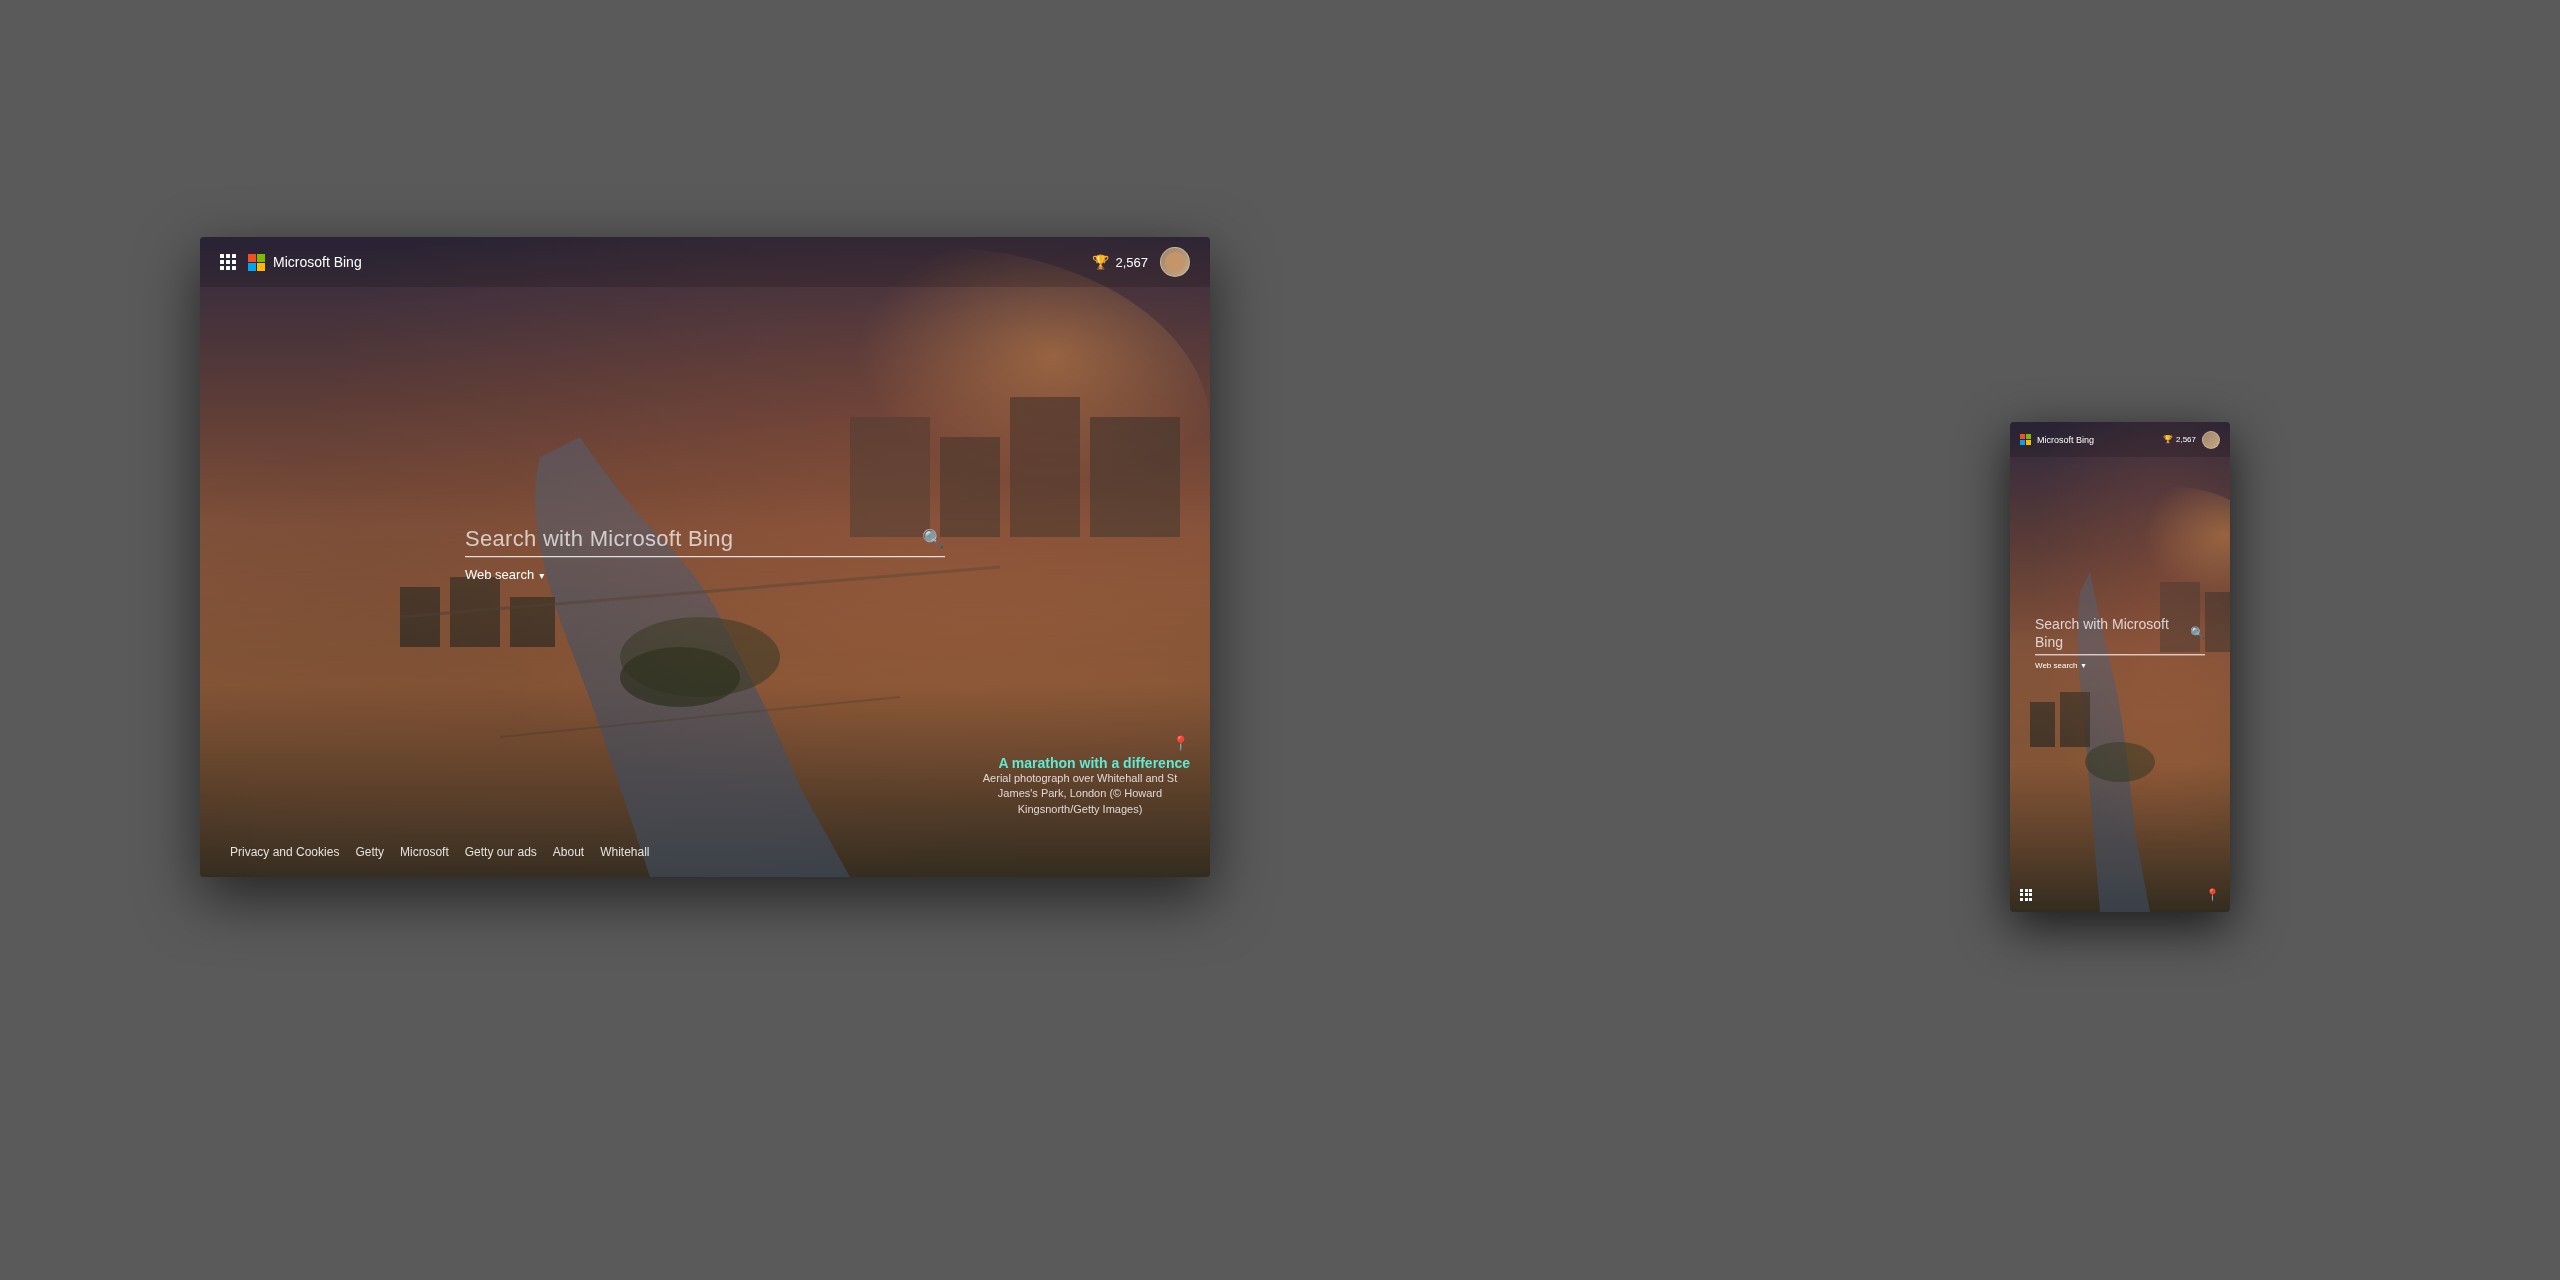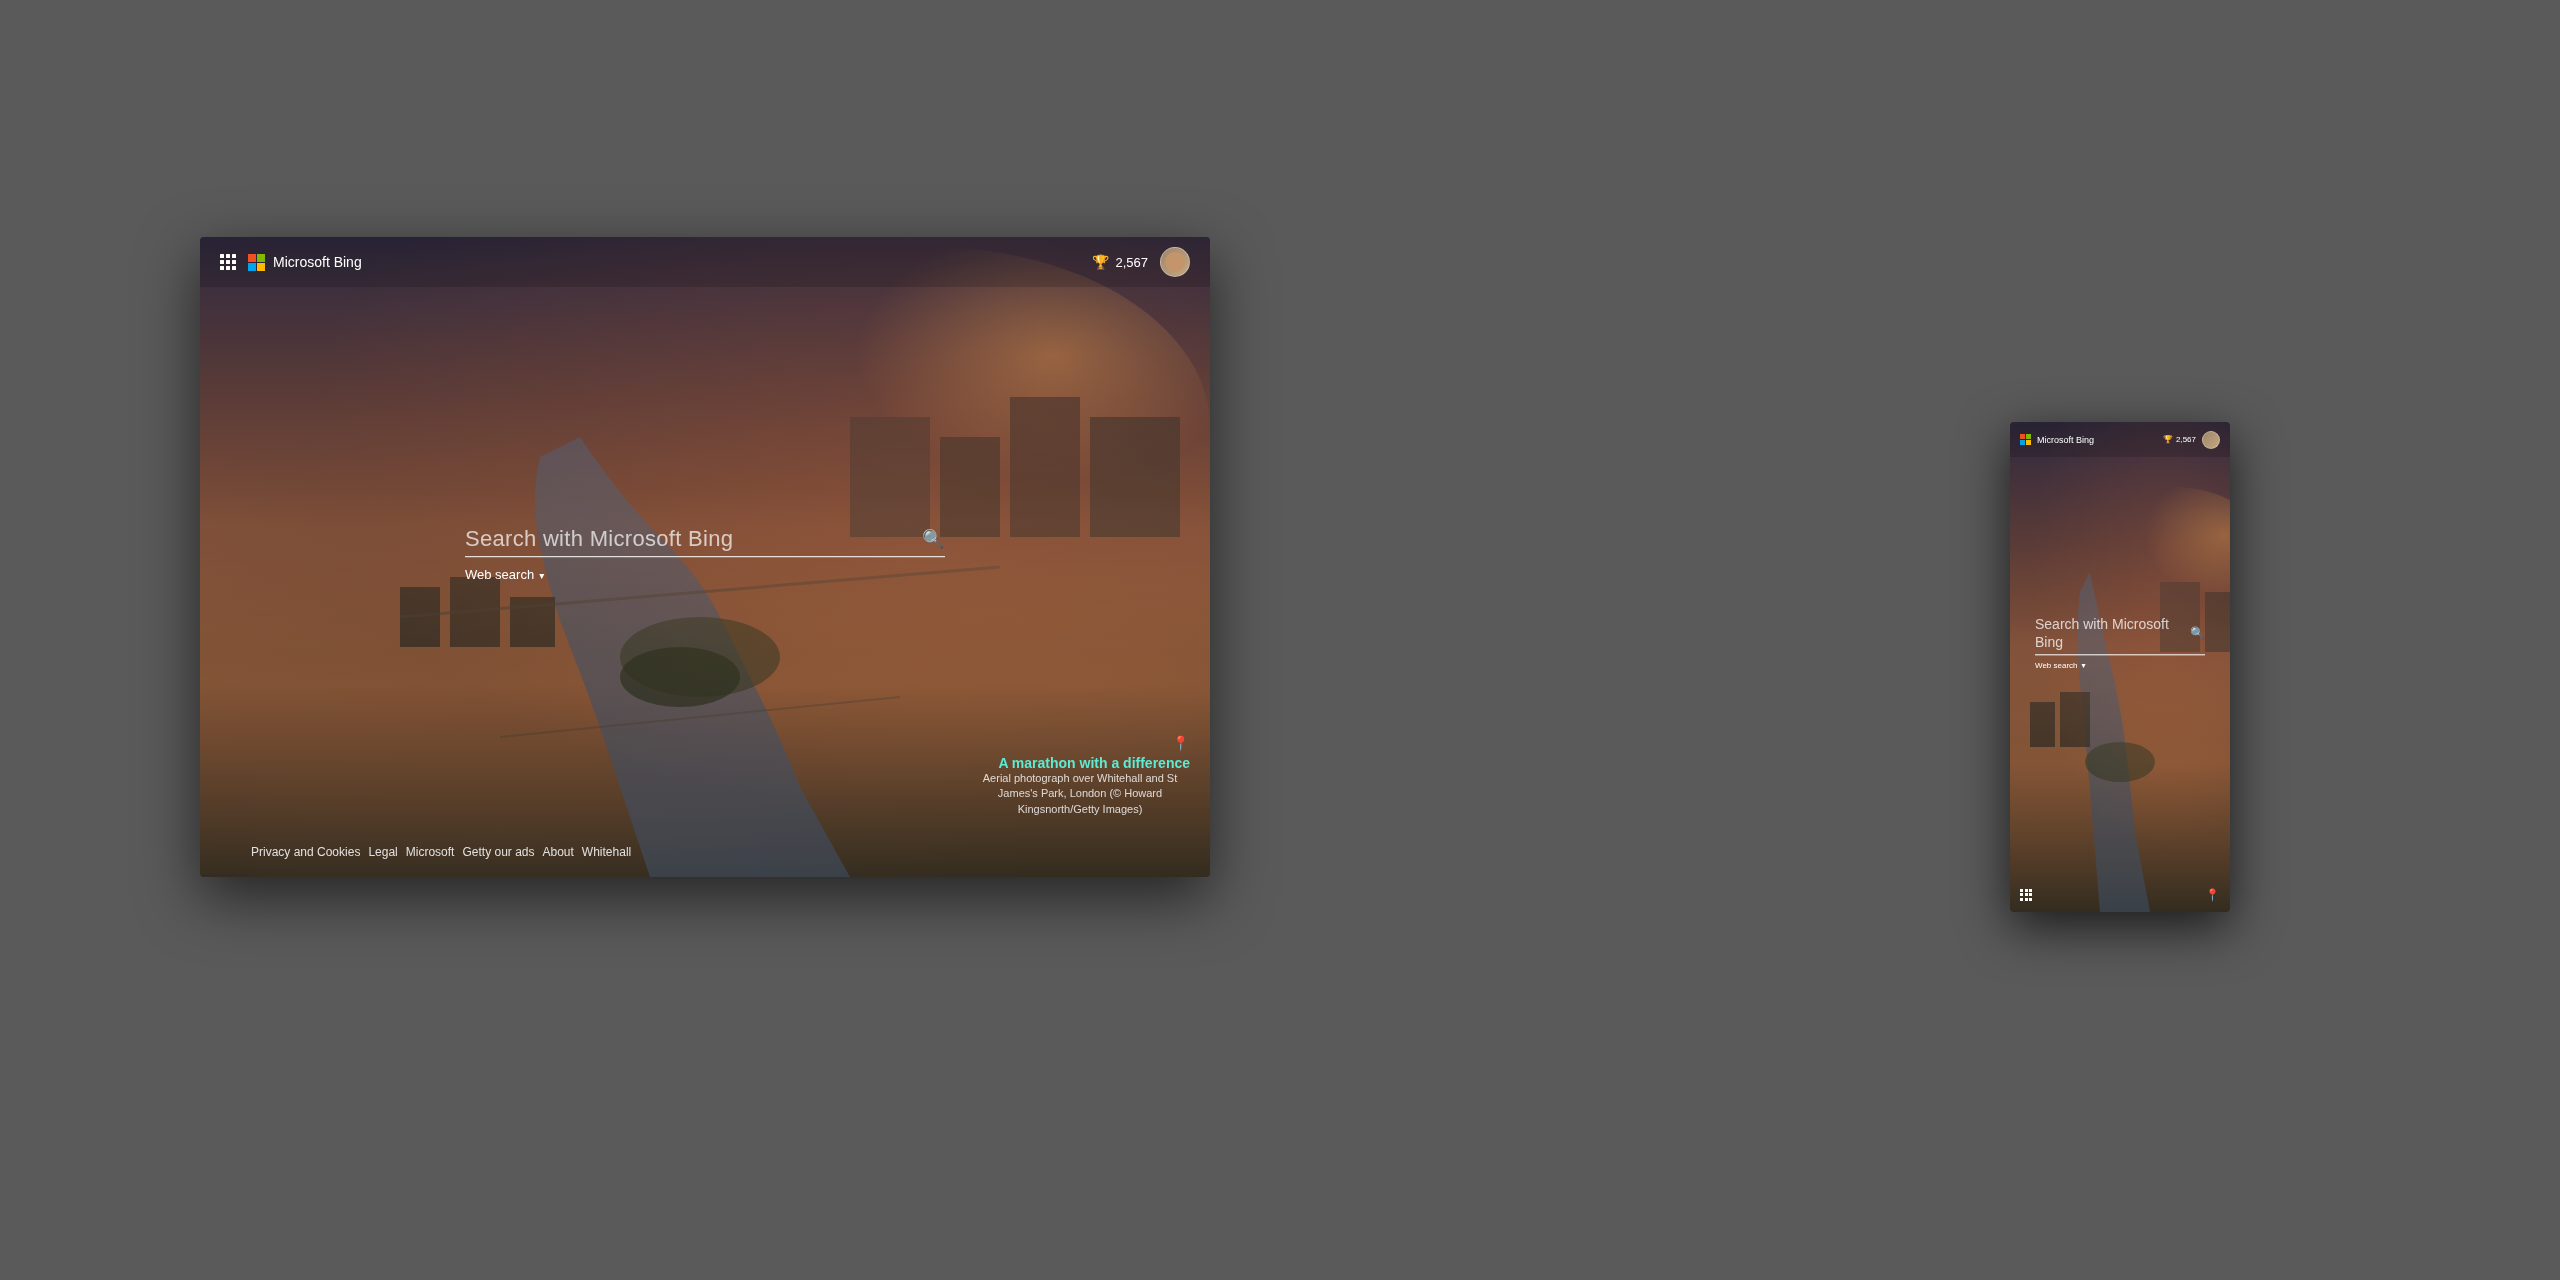--- a/index.html
+++ b/index.html
@@ -197,22 +197,21 @@
       right: 0;
       height: 50px;
       display: flex;
       align-items: center;
       padding: 0 30px;
       z-index: 10;
     }
 
     .footer-links {
       display: flex;
-      gap: 8px;
-      margin-left: 21px;
+      gap: 16px;
     }
 
     .footer-link {
       color: rgba(255,255,255,0.85);
       font-size: 12px;
       cursor: pointer;
       text-decoration: none;
     }
 
     
@@ -489,21 +488,21 @@
 
     <div class="image-info">
       <span class="location-icon">📍</span>
       <div class="image-title">A marathon with a difference</div>
       <div class="image-caption">Aerial photograph over Whitehall and St James's Park, London (© Howard Kingsnorth/Getty Images)</div>
     </div>
 
     <div class="desktop-footer">
       <div class="footer-links">
         <a class="footer-link">Privacy and Cookies</a>
-        <a class="footer-link">Legal</a>
+        <a class="footer-link">Getty</a>
         <a class="footer-link">Microsoft</a>
         <a class="footer-link">Getty our ads</a>
         <a class="footer-link">About</a>
         <a class="footer-link">Whitehall</a>
       </div>
     </div>
   </div>
 
   <div class="mobile-window">
     <div class="mobile-bg"></div>

